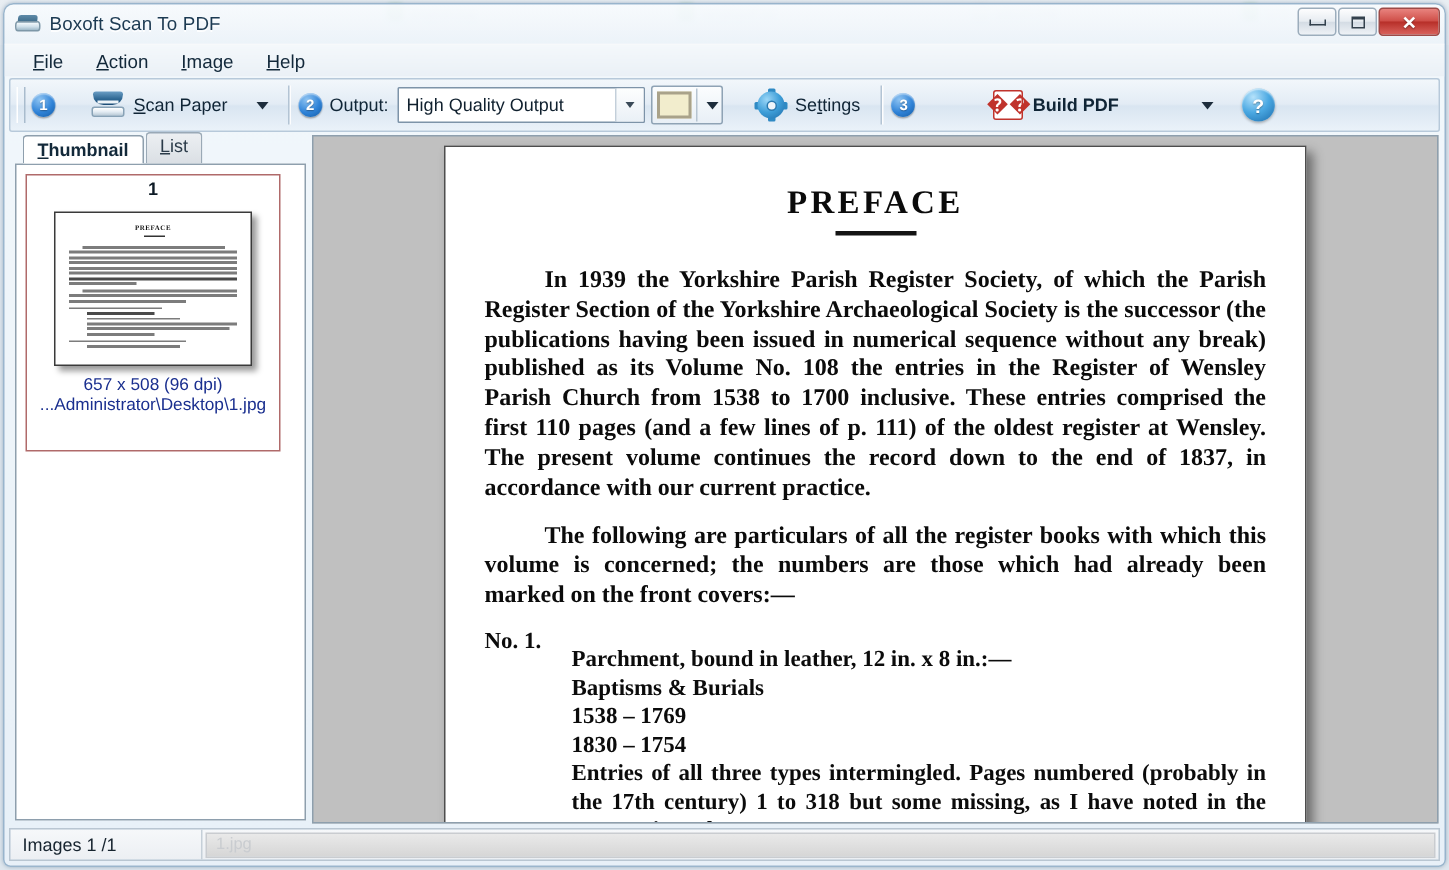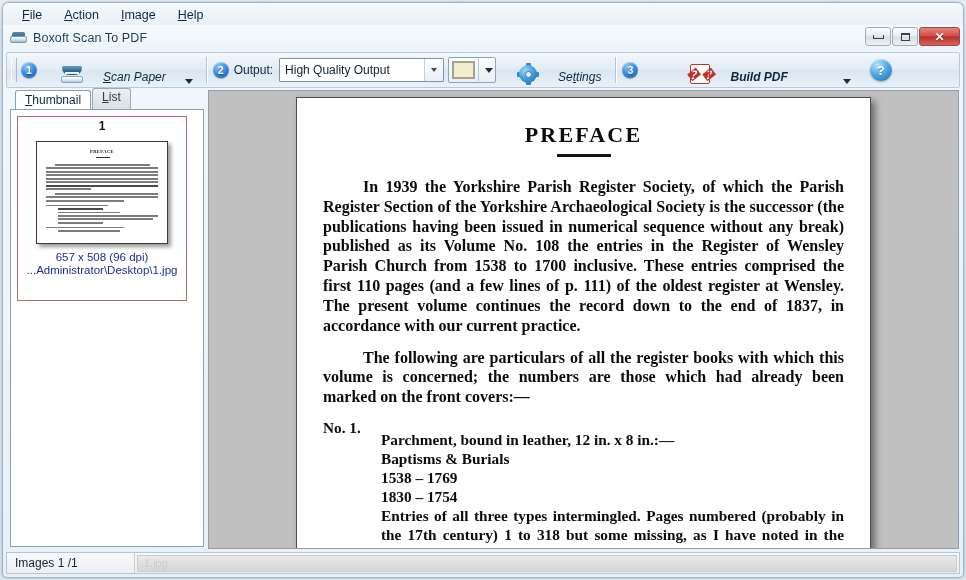--- a/index.html
+++ b/index.html
@@ -102,22 +102,22 @@
   .numbadge{
     width:16px;height:16px;border-radius:50%;flex:none;
     background:radial-gradient(circle at 35% 28%,#8fc4f2 0%,#2f83d8 55%,#13589f 100%);
     color:#fff;font-size:10px;font-weight:bold;
     display:flex;align-items:center;justify-content:center;
     box-shadow:0 1px 1px rgba(0,0,0,.3), inset 0 1px 1px rgba(255,255,255,.55);
     text-shadow:0 1px 1px rgba(0,0,0,.35);
   }
 
   .tb-btn{
-    display:flex;align-items:flex-end;gap:20px;height:28px;
-    padding:0 7px;border:1px solid transparent;border-radius:3px;cursor:default;font-style:italic;
+    display:flex;align-items:center;gap:6px;height:28px;
+    padding:0 7px;border:1px solid transparent;border-radius:3px;cursor:default;
   }
   .tb-label{font-size:12px;color:#102536;white-space:nowrap;}
   .tb-label.bold{font-weight:bold;}
   .tb-label u{text-decoration:underline;}
   .caret{
     width:0;height:0;border-left:4px solid transparent;border-right:4px solid transparent;
     border-top:5px solid #1d2d3c;margin-left:4px;
   }
 
   
@@ -200,21 +200,21 @@
   }
 
   
   #left-panel{width:200px;flex:none;display:flex;flex-direction:column;}
   #tabstrip{height:19px;display:flex;align-items:flex-end;padding-left:9px;}
   .tab{
     font-size:12px;color:#13293a;padding:2px 9px 2px 9px;height:21px;box-sizing:border-box;
     border:1px solid #9aa9b6;border-bottom:none;border-radius:3px 3px 0 0;line-height:13px;
   }
   .tab u{text-decoration:underline;}
-  .tab.active{background:#ffffff;border-color:#8e9fad;position:relative;z-index:2;height:19px;padding-top:3px;}
+  .tab.active{background:#ffffff;border-color:#8e9fad;position:relative;z-index:2;height:19px;padding-top:3px;font-weight:bold;}
   .tab.inactive{background:linear-gradient(180deg,#eceff2 0%,#dadfe4 100%);margin-left:1px;color:#2b3b49;}
 
   #thumb-pane{
     flex:1;margin:0 2px 2px 4px;background:#fff;
     border:1px solid #8e9fad;box-sizing:border-box;
     position:relative;overflow:hidden;
   }
   #thumb-card{
     position:absolute;left:6px;top:6px;width:170px;height:185px;
     border:1px solid #b06a6a;background:#fff;box-sizing:border-box;
@@ -315,45 +315,45 @@
     <span class="lbl">album-title</span>
   </div>
   <div class="desk-icon" style="left:828px">
     <span class="dot"></span>
     <span class="lbl">Li-b</span>
   </div>
 </div>
 
 <div id="app-window">
 
-  <div id="menubar">
-    <div class="menu-item"><u>F</u>ile</div>
-    <div class="menu-item"><u>A</u>ction</div>
-    <div class="menu-item"><u>I</u>mage</div>
-    <div class="menu-item"><u>H</u>elp</div>
-  </div>
-
   <div id="titlebar">
     <span id="app-icon">
       <span class="lid"></span>
         <span class="body"></span>
     </span>
     <span id="window-title">Boxoft Scan To PDF</span>
 
     <div id="win-controls">
       <div class="wbtn">
         <span class="minbar"></span>
       </div>
       <div class="wbtn">
         <span class="maxbox"></span>
       </div>
       <div class="wbtn close">
         <span class="gl">✕</span>
       </div>
     </div>
+  </div>
+
+  <div id="menubar">
+    <div class="menu-item"><u>F</u>ile</div>
+    <div class="menu-item"><u>A</u>ction</div>
+    <div class="menu-item"><u>I</u>mage</div>
+    <div class="menu-item"><u>H</u>elp</div>
   </div>
 
   <div id="toolbar">
     <div class="tb-grip"></div>
 
     <div class="numbadge">1</div>
 
     <div class="tb-btn" style="margin-left:16px">
       <span class="ico-scanner">
         <span class="top"></span>

